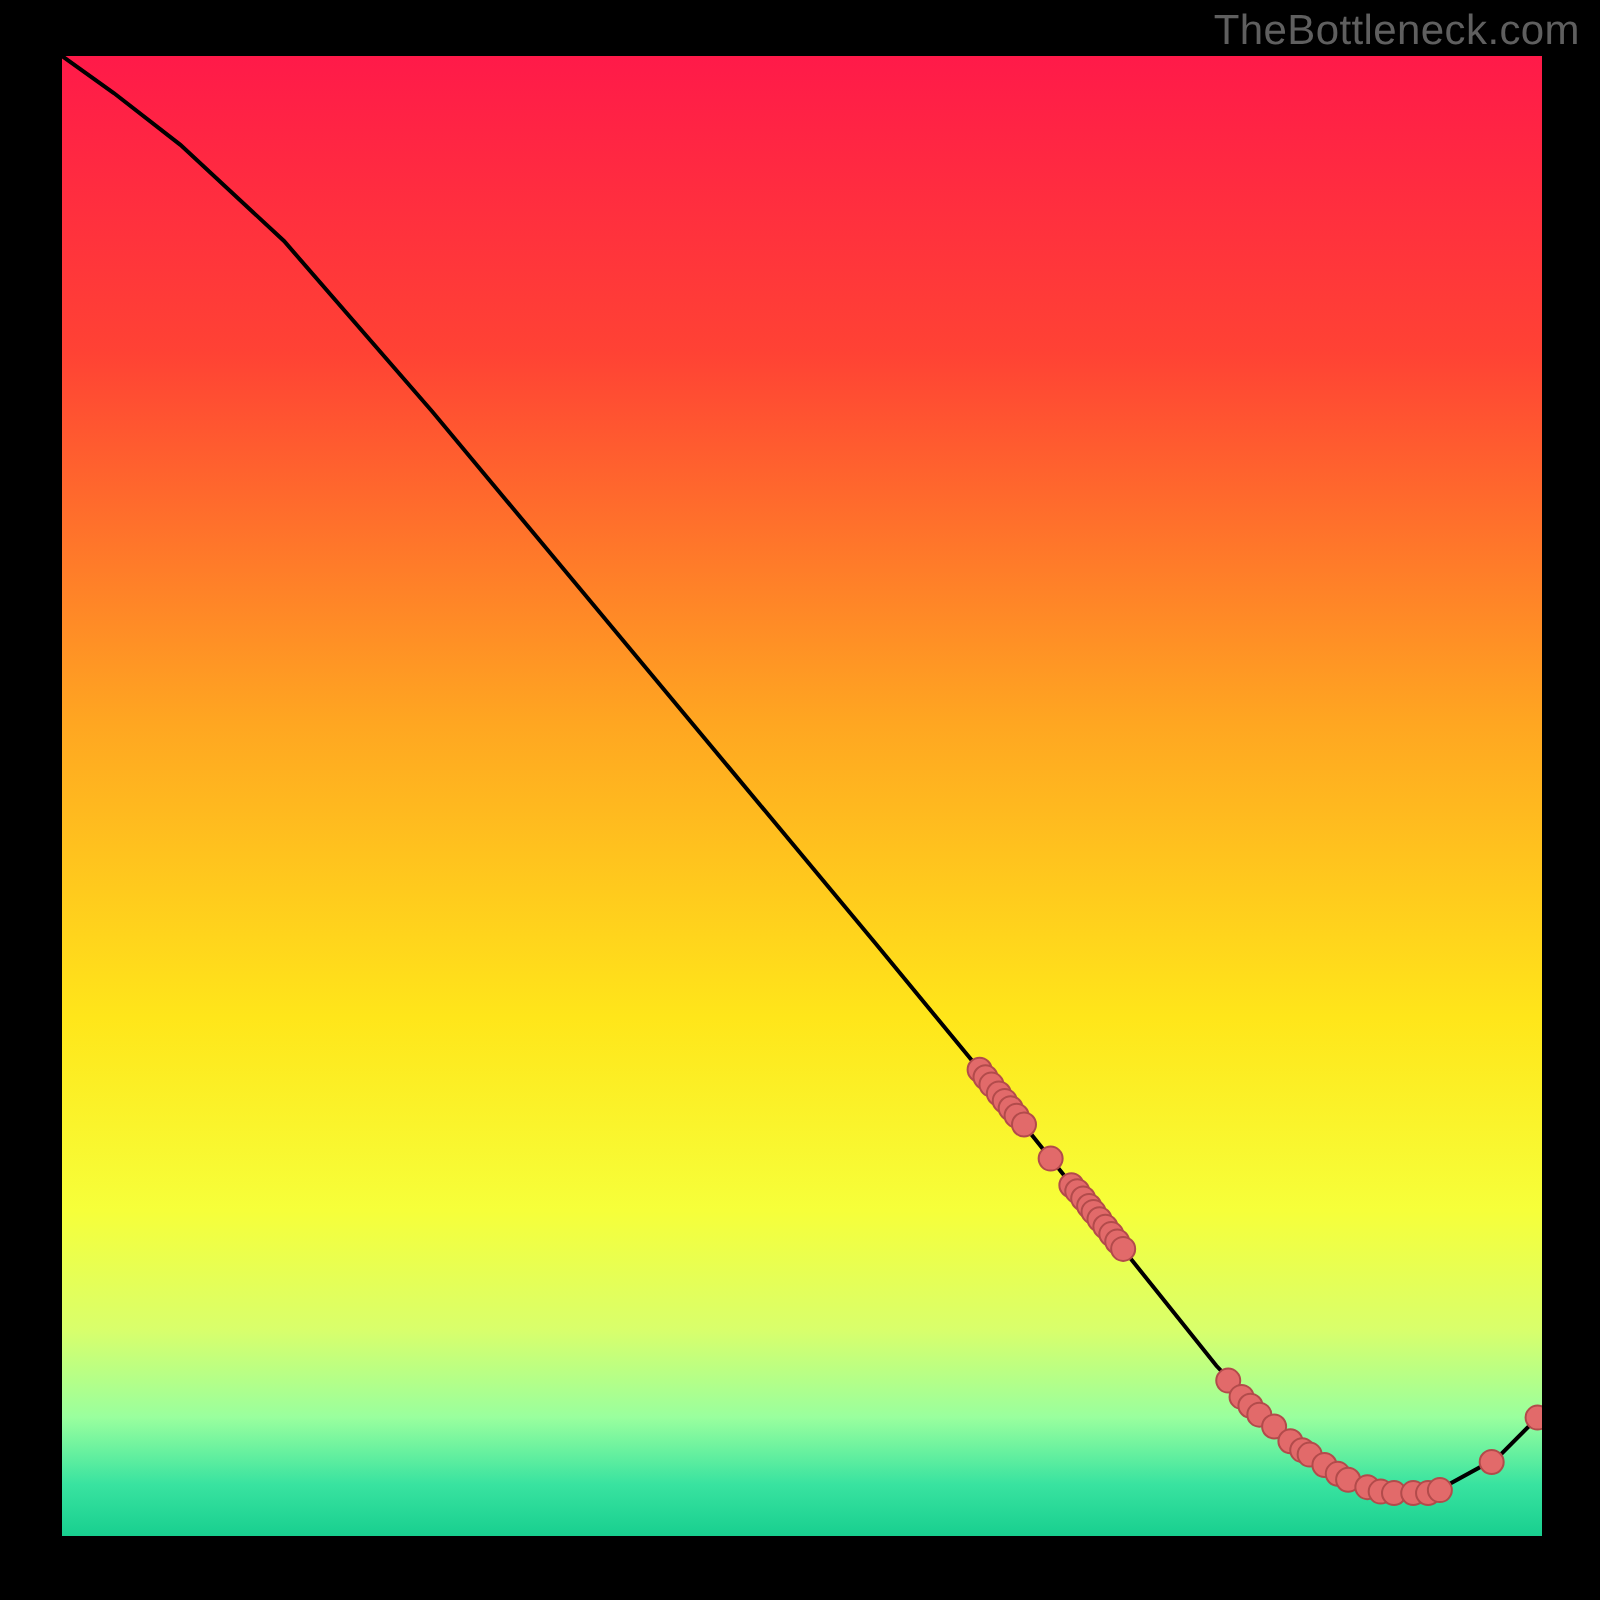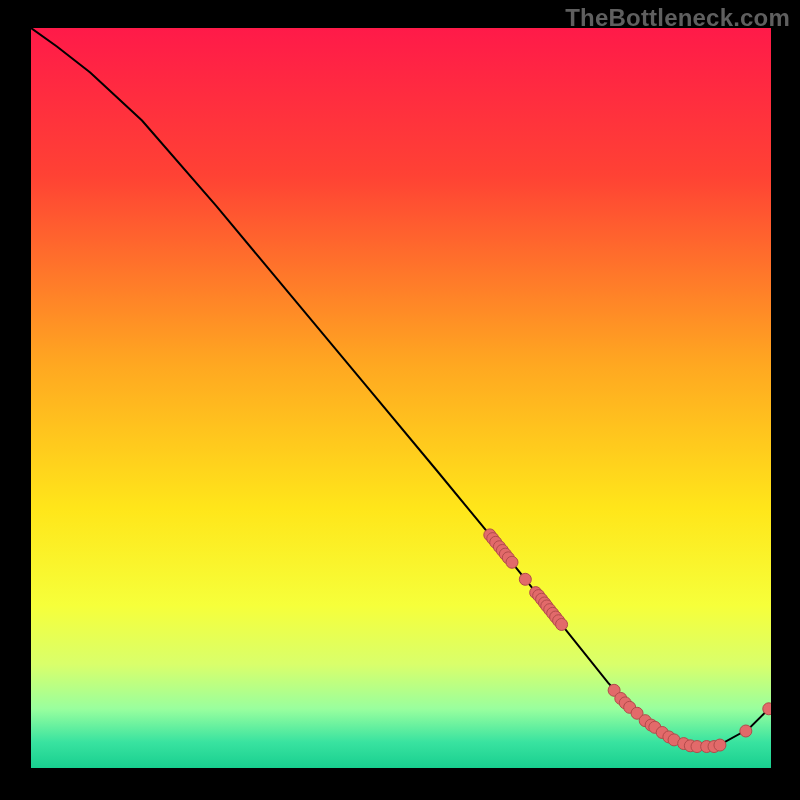--- a/index.html
+++ b/index.html
@@ -15,22 +15,22 @@
     position: relative;
     width: 800px;
     height: 800px;
     background: #000;
   }
   .watermark {
     position: absolute;
     top: 4px;
     right: 10px;
     color: #5f5f5f;
-    font-size: 24px;
-    font-weight: 700;
+    font-size: 21px;
+    font-weight: 400;
     letter-spacing: 0.2px;
     user-select: none;
   }
   .plot {
     position: absolute;
     left: 31px;
     top: 28px;
     width: 740px;
     height: 740px;
   }

